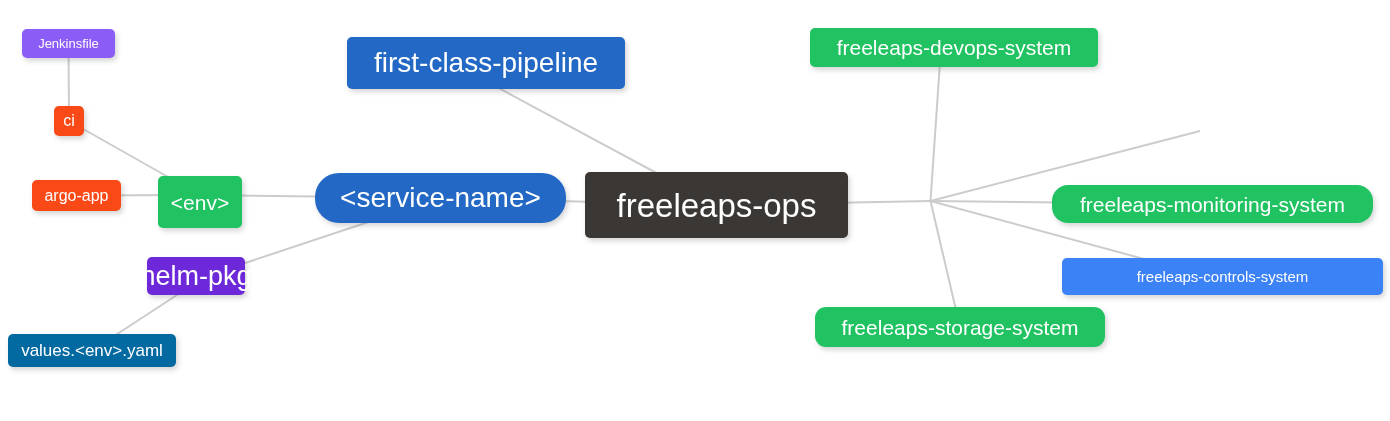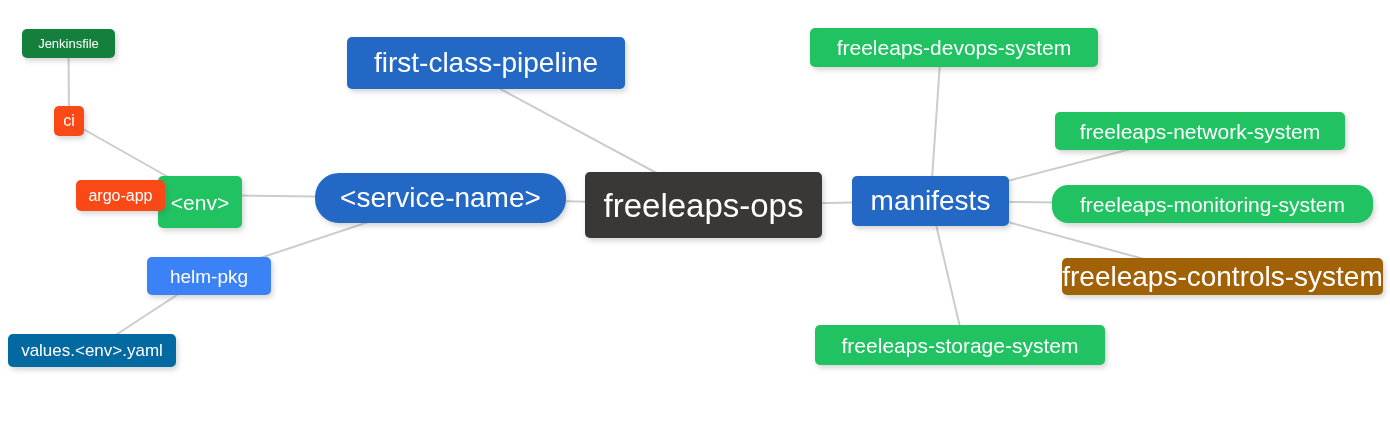--- a/index.html
+++ b/index.html
@@ -52,28 +52,26 @@
       <line x1="440.5" y1="198" x2="716" y2="205" stroke="#cccccc" stroke-width="2"></line>
       <line x1="452" y1="63" x2="716" y2="205" stroke="#cccccc" stroke-width="2"></line>
       <line x1="716" y1="205" x2="930.5" y2="201" stroke="#cccccc" stroke-width="2"></line>
       <line x1="930.5" y1="201" x2="941" y2="47.5" stroke="#cccccc" stroke-width="2"></line>
       <line x1="930.5" y1="201" x2="1200" y2="131" stroke="#cccccc" stroke-width="2"></line>
       <line x1="930.5" y1="201" x2="1212.5" y2="204" stroke="#cccccc" stroke-width="2"></line>
       <line x1="930.5" y1="201" x2="1208.5" y2="276.5" stroke="#cccccc" stroke-width="2"></line>
       <line x1="930.5" y1="201" x2="960" y2="327" stroke="#cccccc" stroke-width="2"></line>
     </svg>
 
-<div class="node" style="left: 585px; top: 172px; width: 237px; height: 66px; font-size: 33px; background: rgb(59, 55, 52); text-align: center;">freeleaps-ops</div>
+<div class="node" style="left: 585px; top: 172px; width: 263px; height: 66px; font-size: 33px; background: rgb(59, 55, 52); text-align: center;">freeleaps-ops</div>
     <div class="node" style="left: 313px; top: 37px; width: 278px; height: 52px; font-size: 28px; background: rgb(34, 104, 196); margin-left: 34px;">first-class-pipeline</div>
     <div class="node" style="left: 315px; top: 173px; width: 251px; height: 50px; font-size: 28px; background: rgb(34, 104, 196); border-radius: 24px;">&lt;service-name&gt;</div>
-    <div class="node" style="left: 852px; top: 176px; width: 157px; height: 50px; font-size: 28px; background: rgb(34, 104, 196);">manifests</div>
     <div class="node" style="left: 158px; top: 176px; width: 84px; height: 52px; font-size: 21px; background: rgb(32, 194, 97);">&lt;env&gt;</div>
-    <div class="node" style="left: 147px; top: 257px; width: 124px; height: 38px; font-size: 19px; background: #3b82f6;">helm-pkg</div>
+    <div class="node" style="left: 147px; top: 257px; width: 98px; height: 38px; font-size: 27px; background: #6d28d9;">helm-pkg</div>
     <div class="node" style="left: 797px; top: 28px; width: 288px; height: 39px; font-size: 21px; background: rgb(32, 194, 97); margin-left: 13px;">freeleaps-devops-system</div>
-    <div class="node" style="left: 1055px; top: 112px; width: 290px; height: 38px; font-size: 21px; background: rgb(32, 194, 97);">freeleaps-network-system</div>
     <div class="node" style="left: 1052px; top: 185px; width: 321px; height: 38px; font-size: 21px; background: rgb(32, 194, 97); border-radius: 16px;">freeleaps-monitoring-system</div>
-    <div class="node" style="left: 1062px; top: 258px; width: 321px; height: 37px; font-size: 28px; background: #a16207;">freeleaps-controls-system</div>
-    <div class="node" style="left: 815px; top: 325px; width: 290px; height: 40px; font-size: 21px; background: rgb(32, 194, 97);">freeleaps-storage-system</div>
+    <div class="node" style="left: 1062px; top: 258px; width: 321px; height: 37px; font-size: 15px; background: #3b82f6;">freeleaps-controls-system</div>
+    <div class="node" style="left: 815px; top: 307px; width: 290px; height: 40px; font-size: 21px; background: rgb(32, 194, 97); border-radius: 11px;">freeleaps-storage-system</div>
     <div class="node" style="left: 54px; top: 106px; width: 30px; height: 30px; font-size: 16px; background: rgb(249, 73, 23);">ci</div>
-    <div class="node" style="left: 32px; top: 180px; width: 89px; height: 31px; font-size: 16px; background: rgb(249, 73, 23); margin-left: 44px;">argo-app</div>
+    <div class="node" style="left: 32px; top: 180px; width: 89px; height: 31px; font-size: 16px; background: rgb(249, 73, 23);">argo-app</div>
     <div class="node" style="left: 8px; top: 334px; width: 168px; height: 33px; font-size: 17px; background: #0369a1;">values.&lt;env&gt;.yaml</div>
-    <div class="node" style="left: 22px; top: 29px; width: 93px; height: 29px; font-size: 13px; background: #15803d;">Jenkinsfile</div>
+    <div class="node" style="left: 22px; top: 29px; width: 93px; height: 29px; font-size: 13px; background: #8b5cf6;">Jenkinsfile</div>
   </div>
 
 </body></html>

